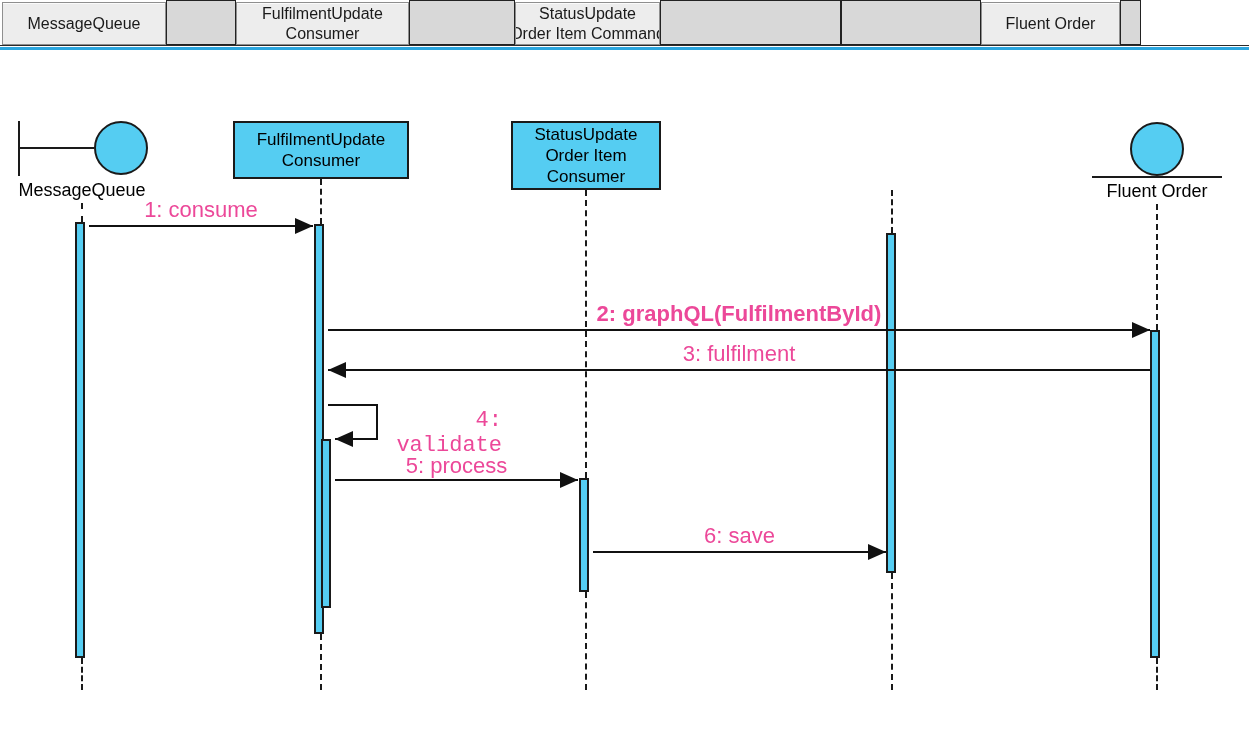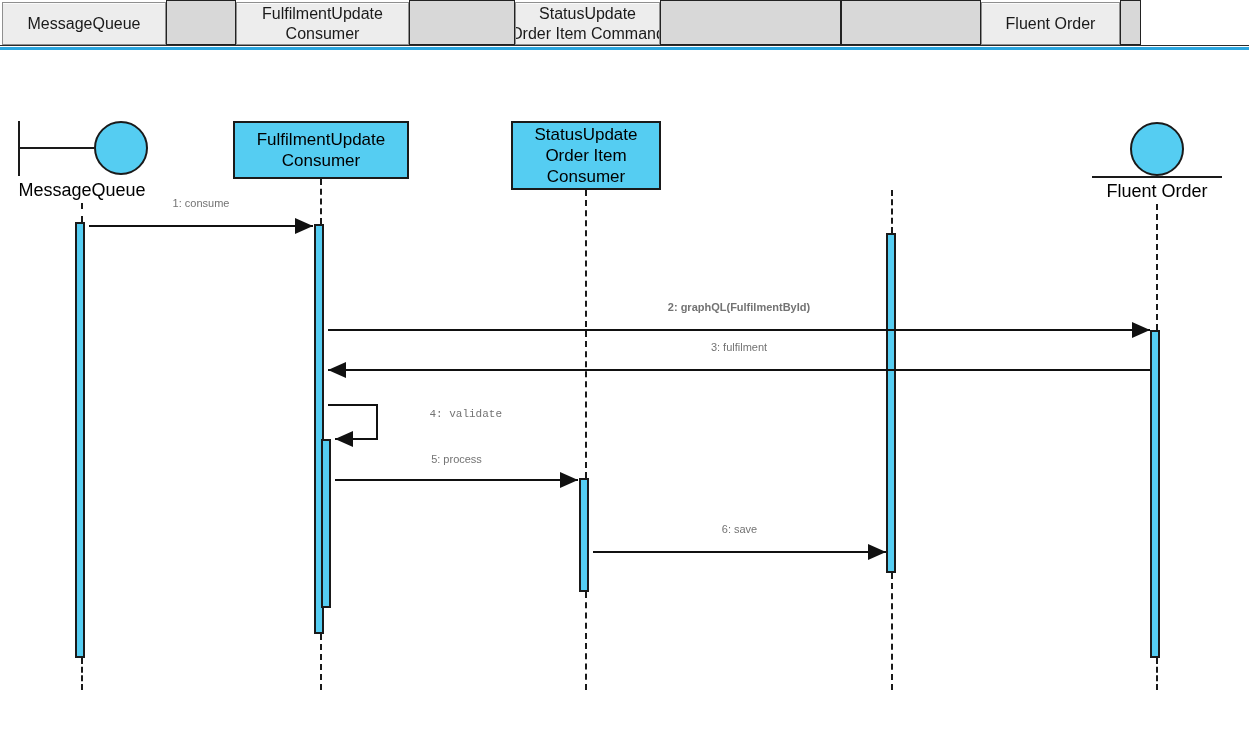--- a/index.html
+++ b/index.html
@@ -24,21 +24,21 @@
              font-size:17px; line-height:21px; color:#000; text-align:center; }
   .lifeline { position:absolute; width:0; border-left:2px dashed #1a1a1a; }
   .activation { position:absolute; width:10px; background:var(--fill); border:2px solid #1a1a1a; }
   .plabel { position:absolute; font-size:18px; color:#000; text-align:center; }
   .circle { position:absolute; width:54px; height:54px; border-radius:50%;
             background:var(--fill); border:2px solid #1a1a1a; }
   .hline { position:absolute; height:0; border-top:2px solid #1a1a1a; }
   .vline { position:absolute; width:0; border-left:2px solid #1a1a1a; }
 
   .msg-line { position:absolute; height:0; border-top:2px solid #111; }
-  .msg-label { position:absolute; font-size:11px; color:#737373; text-align:center; height:24px; }
+  .msg-label { position:absolute; font-size:22px; color:#ec4899; text-align:center; height:24px; }
   .arrow-right { position:absolute; width:0; height:0;
                  border-left:18px solid #111; border-top:8px solid transparent; border-bottom:8px solid transparent; }
   .arrow-left  { position:absolute; width:0; height:0;
                  border-right:18px solid #111; border-top:8px solid transparent; border-bottom:8px solid transparent; }
 </style>
 </head>
 <body>
 
 <div class="stage" style="--fill:#55CDF2;">
 

